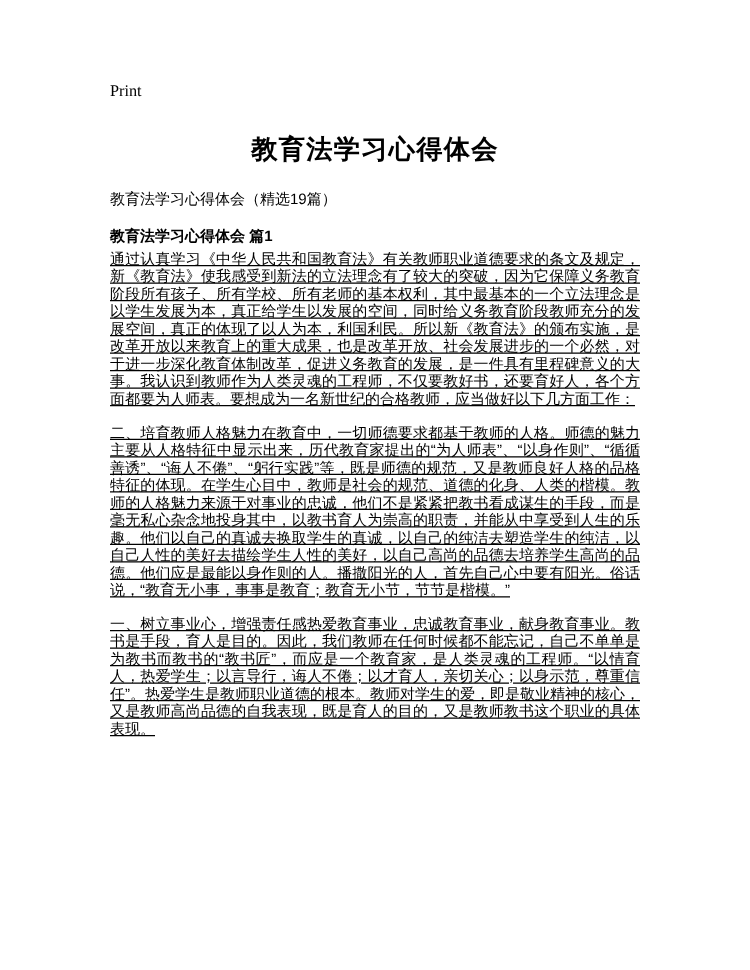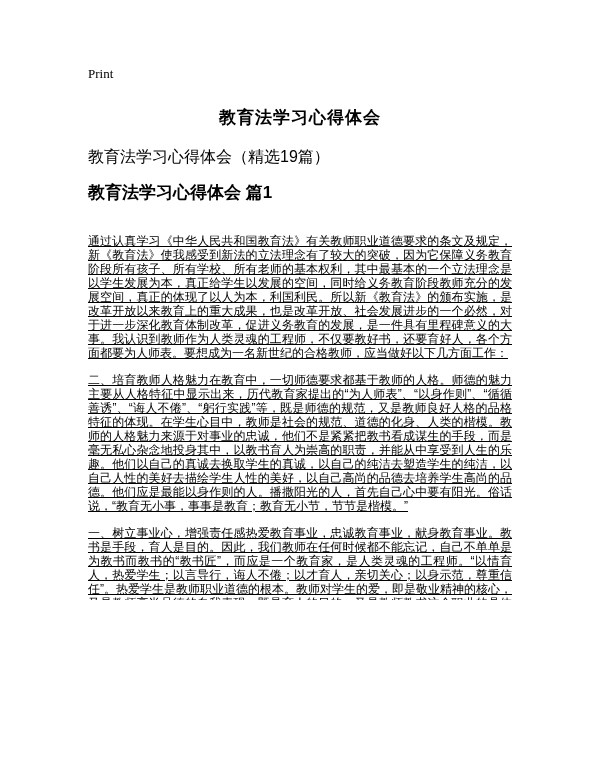--- a/index.html
+++ b/index.html
@@ -19,35 +19,35 @@
   .print-label {
     font-family: "Liberation Serif", serif;
     font-size: 13px;
     color: #000;
     margin-bottom: 24px;
     display: inline-block;
     text-decoration: none;
   }
   .doc-title {
     text-align: center;
-    font-size: 17px;
+    font-size: 21px;
     font-weight: bold;
     letter-spacing: 1px;
     margin-bottom: 18px;
     font-family: "Liberation Sans", sans-serif;
   }
   .subtitle {
-    font-size: 16px;
+    font-size: 12px;
     font-weight: normal;
     margin-bottom: 13px;
   }
   .section-heading {
-    font-size: 17px;
+    font-size: 12px;
     font-weight: bold;
-    margin-bottom: 30px;
+    margin-bottom: 2px;
   }
   .para {
     font-size: 12px;
     line-height: 14px;
     text-align: justify;
     margin-bottom: 13px;
     word-break: break-all;
     text-decoration: underline;
   }
 </style>

